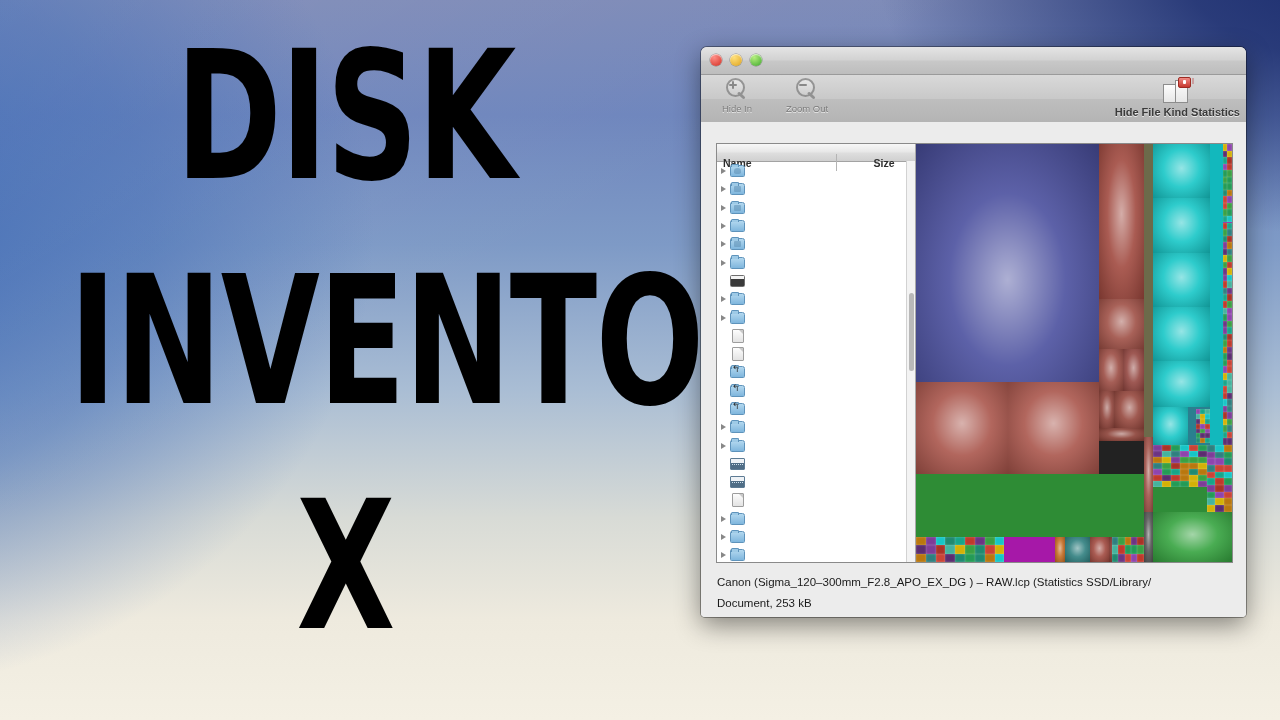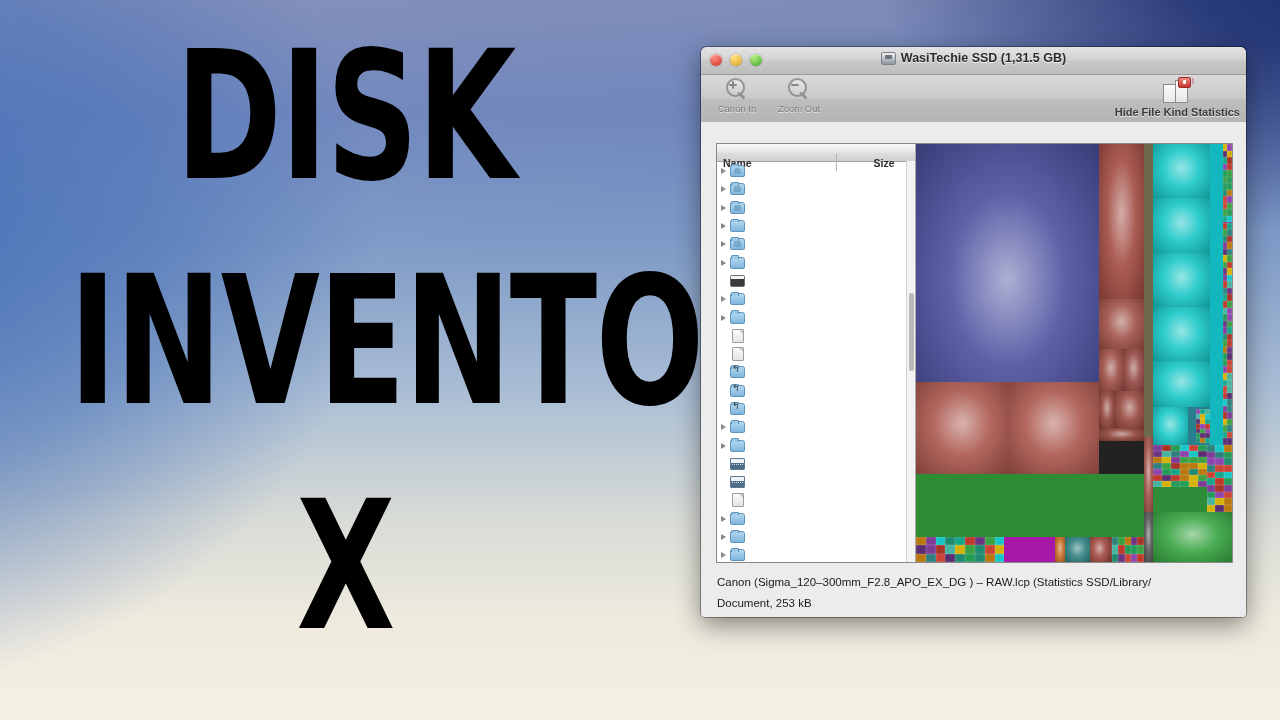--- a/index.html
+++ b/index.html
@@ -144,37 +144,33 @@
 </div>
 
 <div id="win">
 
   <div class="titlebar">
     <div class="lights">
       <div class="lt r"></div>
       <div class="lt y"></div>
       <div class="lt g"></div>
     </div>
-    <div class="wtitle">
-      <span class="diskico"></span>
-      <span>WasiTechie SSD (1,31.5 GB)</span>
-    </div>
   </div>
 
   <div class="toolbar">
     <div class="tbtn" style="left:8px">
       <div class="mag">
         <div class="ring"></div>
           <div class="pm"></div>
           <div class="pmv"></div>
           <div class="hdl"></div>
       </div>
-      <div class="tlabel">Canon In</div>
+      <div class="tlabel">Hide In</div>
     </div>
-    <div class="tbtn" style="left:70px">
+    <div class="tbtn" style="left:78px">
       <div class="mag">
         <div class="ring"></div>
           <div class="pm"></div>
           <div class="hdl"></div>
       </div>
       <div class="tlabel">Zoom Out</div>
     </div>
     <div id="stats-btn">
       <div class="stico">
         <div class="pane p1"></div>

